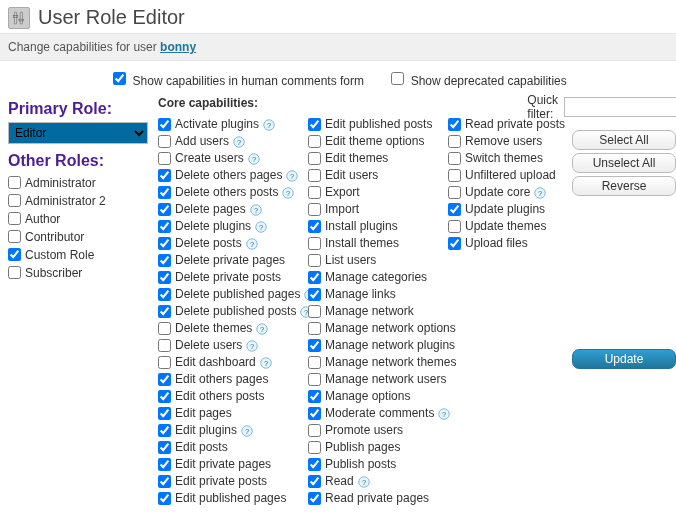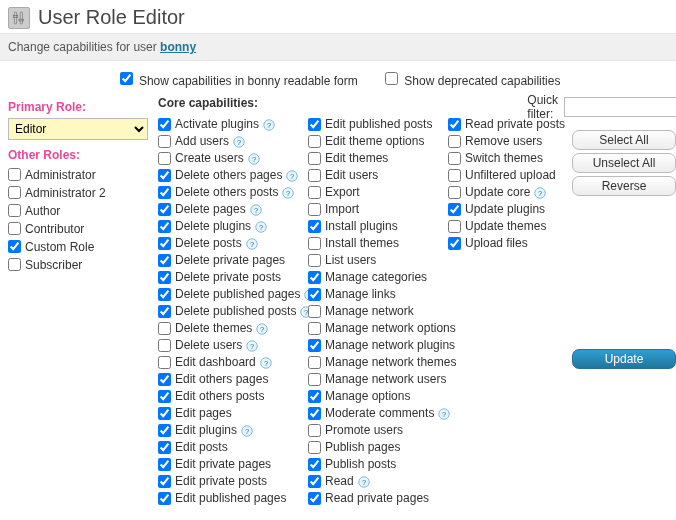--- a/index.html
+++ b/index.html
@@ -51,29 +51,29 @@
     display: flex;
     padding: 0 8px;
   }
   .sidebar {
     width: 150px;
     flex-shrink: 0;
     padding-right: 10px;
   }
   .sidebar-label {
     font-weight: bold;
-    font-size: 12px;
+    font-size: 16px;
     margin: 4px 0;
-    color: #ec4899;
+    color: #4c1d95;
   }
   select.primary-role {
     width: 100%;
     height: 22px;
     border: 1px solid #bbb;
-    background: #fef9c3;
+    background: #0369a1;
     font-size: 12px;
     padding: 1px 2px;
   }
   .other-roles label {
     display: block;
     line-height: 18px;
     color: #333;
     white-space: nowrap;
   }
   .other-roles input { margin:0 4px 0 0; vertical-align:-2px;}
@@ -169,21 +169,21 @@
   <h1>User Role Editor</h1>
 </div>
 
 <div class="subheader">
   <span>Change capabilities for user </span><a href="#">bonny</a>
 </div>
 
 <div class="toolbar">
   <label>
     <input type="checkbox" checked="" style="">
-    <span>Show capabilities in bonny readable form</span>
+    <span>Show capabilities in human comments form</span>
   </label>
   <label>
     <input type="checkbox" style="">
     <span>Show deprecated capabilities</span>
   </label>
 </div>
 
 <div class="main">
   <div class="sidebar">
     <div class="sidebar-label">Primary Role:</div>

